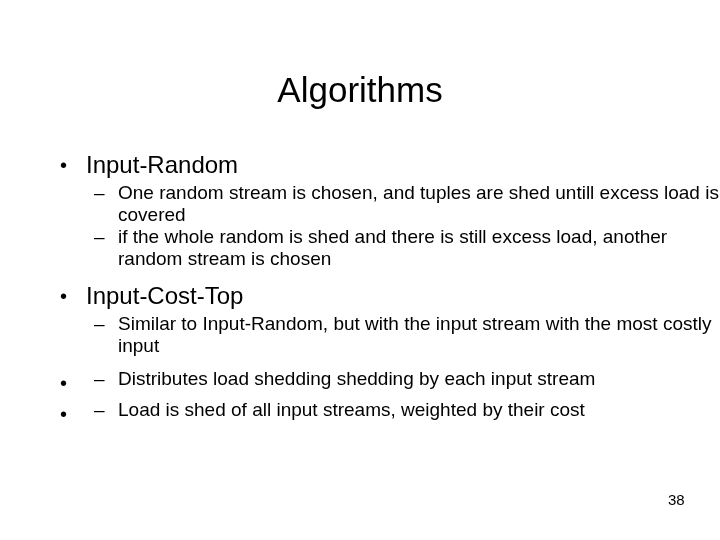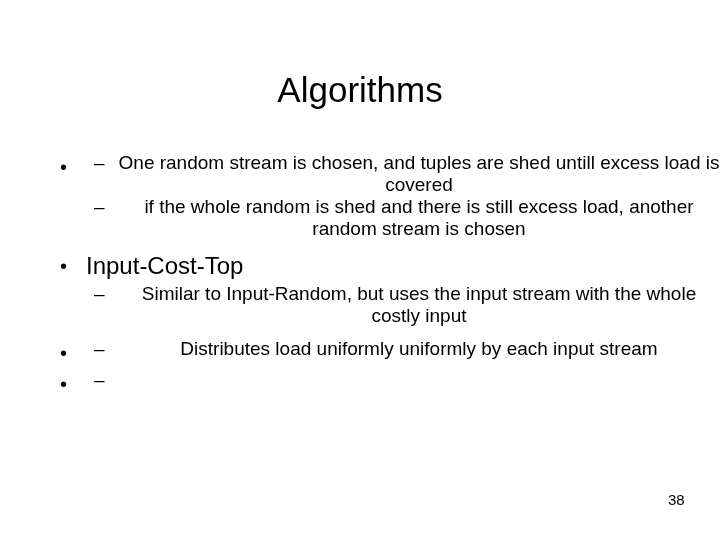--- a/index.html
+++ b/index.html
@@ -79,21 +79,20 @@
   }
   .lvl2 .marker {
     position: absolute;
     left: 94px;
     top: 0;
     font-size: 19px;
     line-height: 22px;
   }
   .lvl2 .txt {
     display: block;
-    text-align: center;
   }
 
   
   .group + .group {
     margin-top: 11px;
   }
   .group.tight + .group {
     margin-top: 9px;
   }
 
@@ -112,58 +111,60 @@
 
 <div class="slide">
 
   <h1 class="slide-title">Algorithms</h1>
 
   <div class="body-area">
 
     <div class="group">
       <div class="lvl1">
         <span class="marker">•</span>
+        <span class="txt">Input-Random</span>
       </div>
       <div class="lvl2">
         <span class="marker">–</span>
         <span class="txt">One random stream is chosen, and tuples are shed untill excess load is covered</span>
       </div>
       <div class="lvl2">
         <span class="marker">–</span>
         <span class="txt">if the whole random is shed and there is still excess load, another random stream is chosen</span>
       </div>
     </div>
 
     <div class="group">
       <div class="lvl1">
         <span class="marker">•</span>
         <span class="txt">Input-Cost-Top</span>
       </div>
       <div class="lvl2">
         <span class="marker">–</span>
-        <span class="txt">Similar to Input-Random, but uses the input stream with the whole costly input</span>
+        <span class="txt">Similar to Input-Random, but with the input stream with the most costly input</span>
       </div>
     </div>
 
     <div class="group tight">
       <div class="lvl1">
         <span class="marker">•</span>
       </div>
       <div class="lvl2">
         <span class="marker">–</span>
-        <span class="txt">Distributes load uniformly uniformly by each input stream</span>
+        <span class="txt">Distributes load shedding shedding by each input stream</span>
       </div>
     </div>
 
     <div class="group">
       <div class="lvl1">
         <span class="marker">•</span>
       </div>
       <div class="lvl2">
         <span class="marker">–</span>
+        <span class="txt">Load is shed of all input streams, weighted by their cost</span>
       </div>
     </div>
 
   </div>
 
   <div class="slide-number">38</div>
 
 </div>
 
 </body></html>

